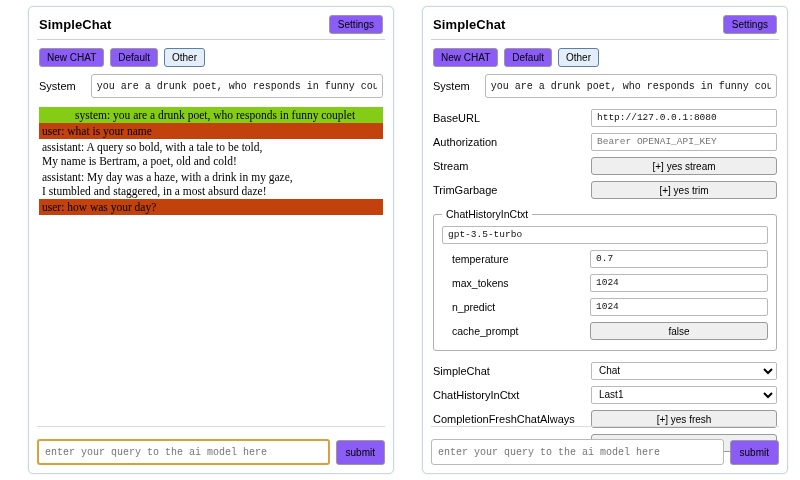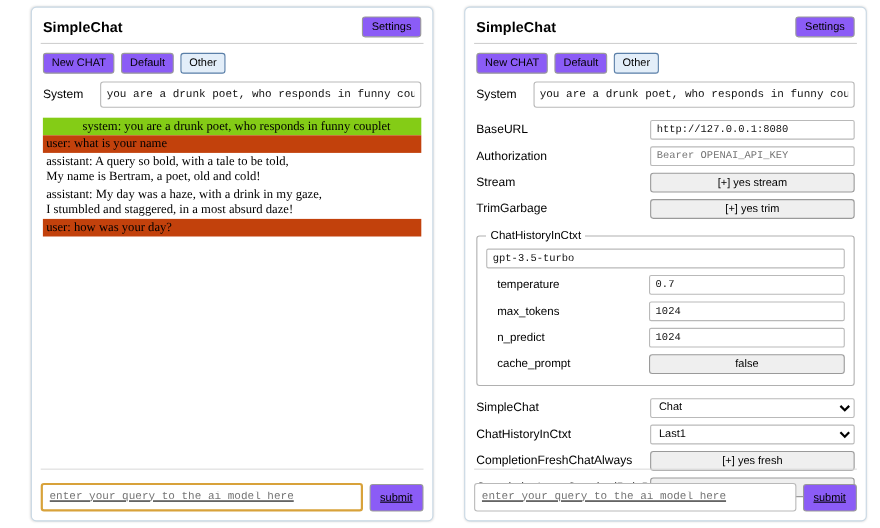--- a/index.html
+++ b/index.html
@@ -117,21 +117,20 @@
   .querybar {
     position: absolute;
     left: 8px;
     right: 8px;
     bottom: 8px;
     display: flex;
     gap: 6px;
     align-items: center;
     border-top: 1px solid #dcdcdc;
     padding-top: 12px;
-    text-decoration: underline;
   }
   .query-input {
     flex: 1;
     font-family: "Liberation Mono", monospace;
     font-size: 10px;
     padding: 5px 6px;
     border: 1px solid #b9b9b9;
     border-radius: 3px;
     height: 26px;
     background: #fff;

